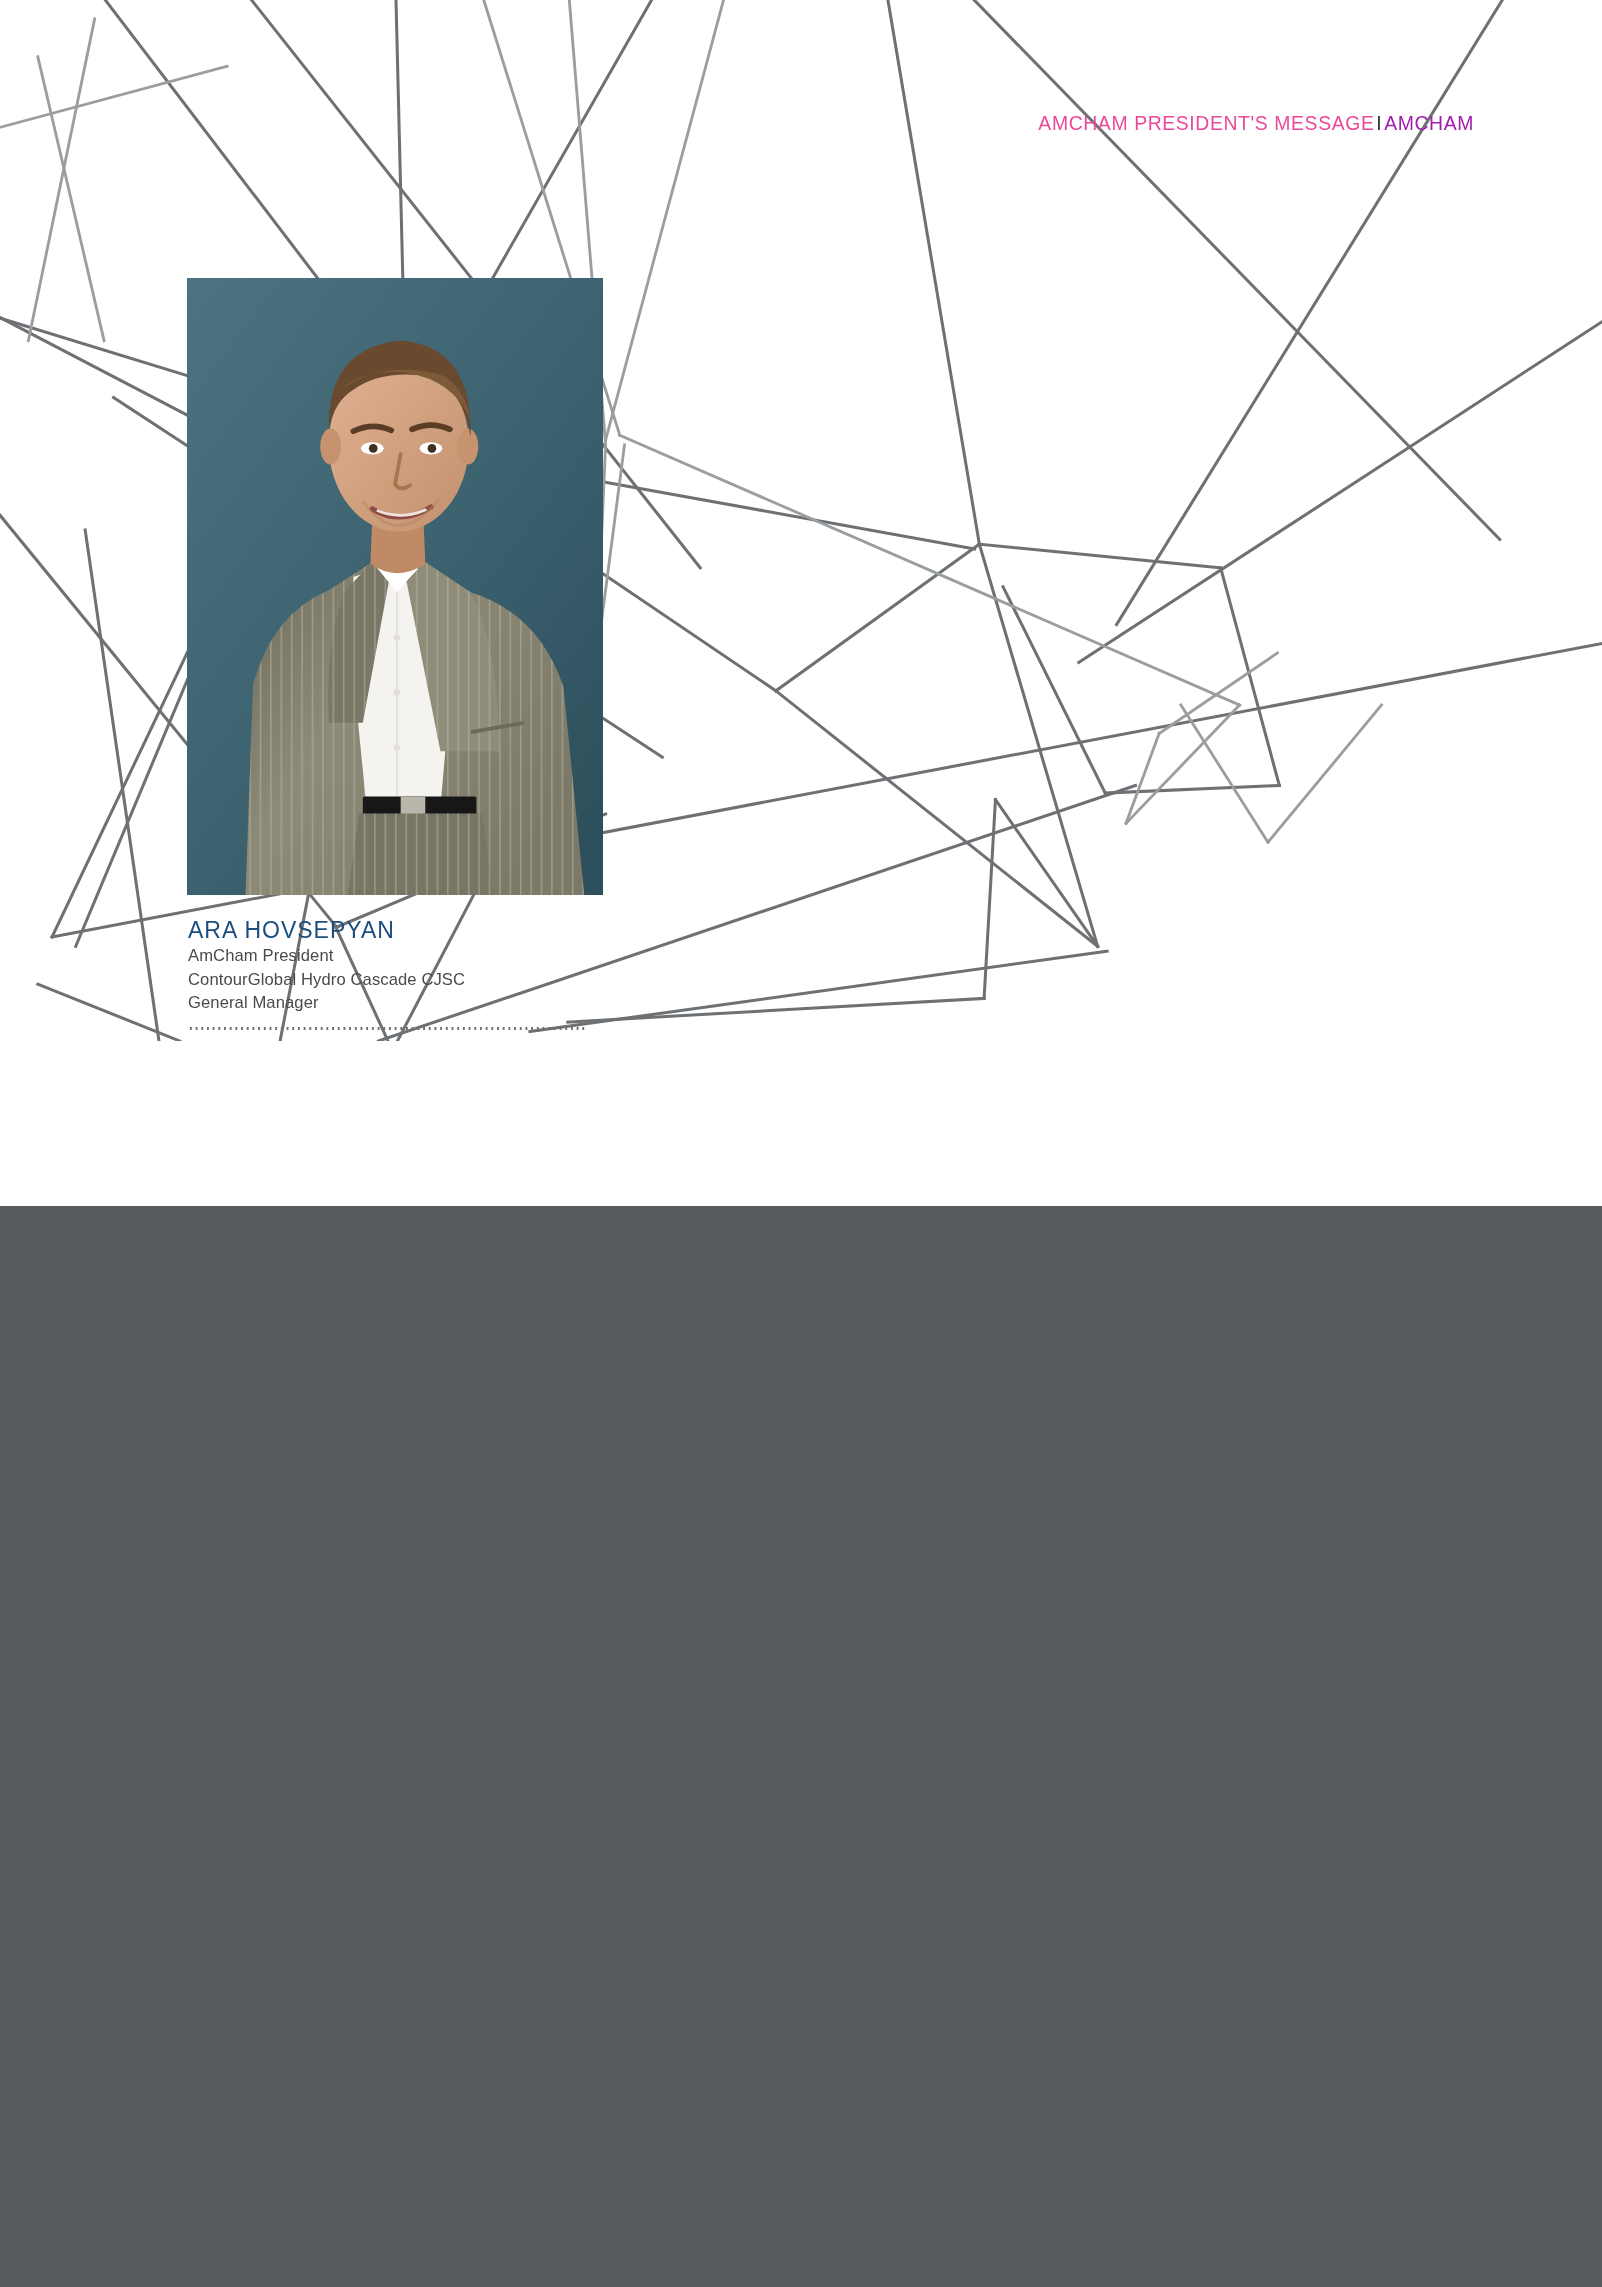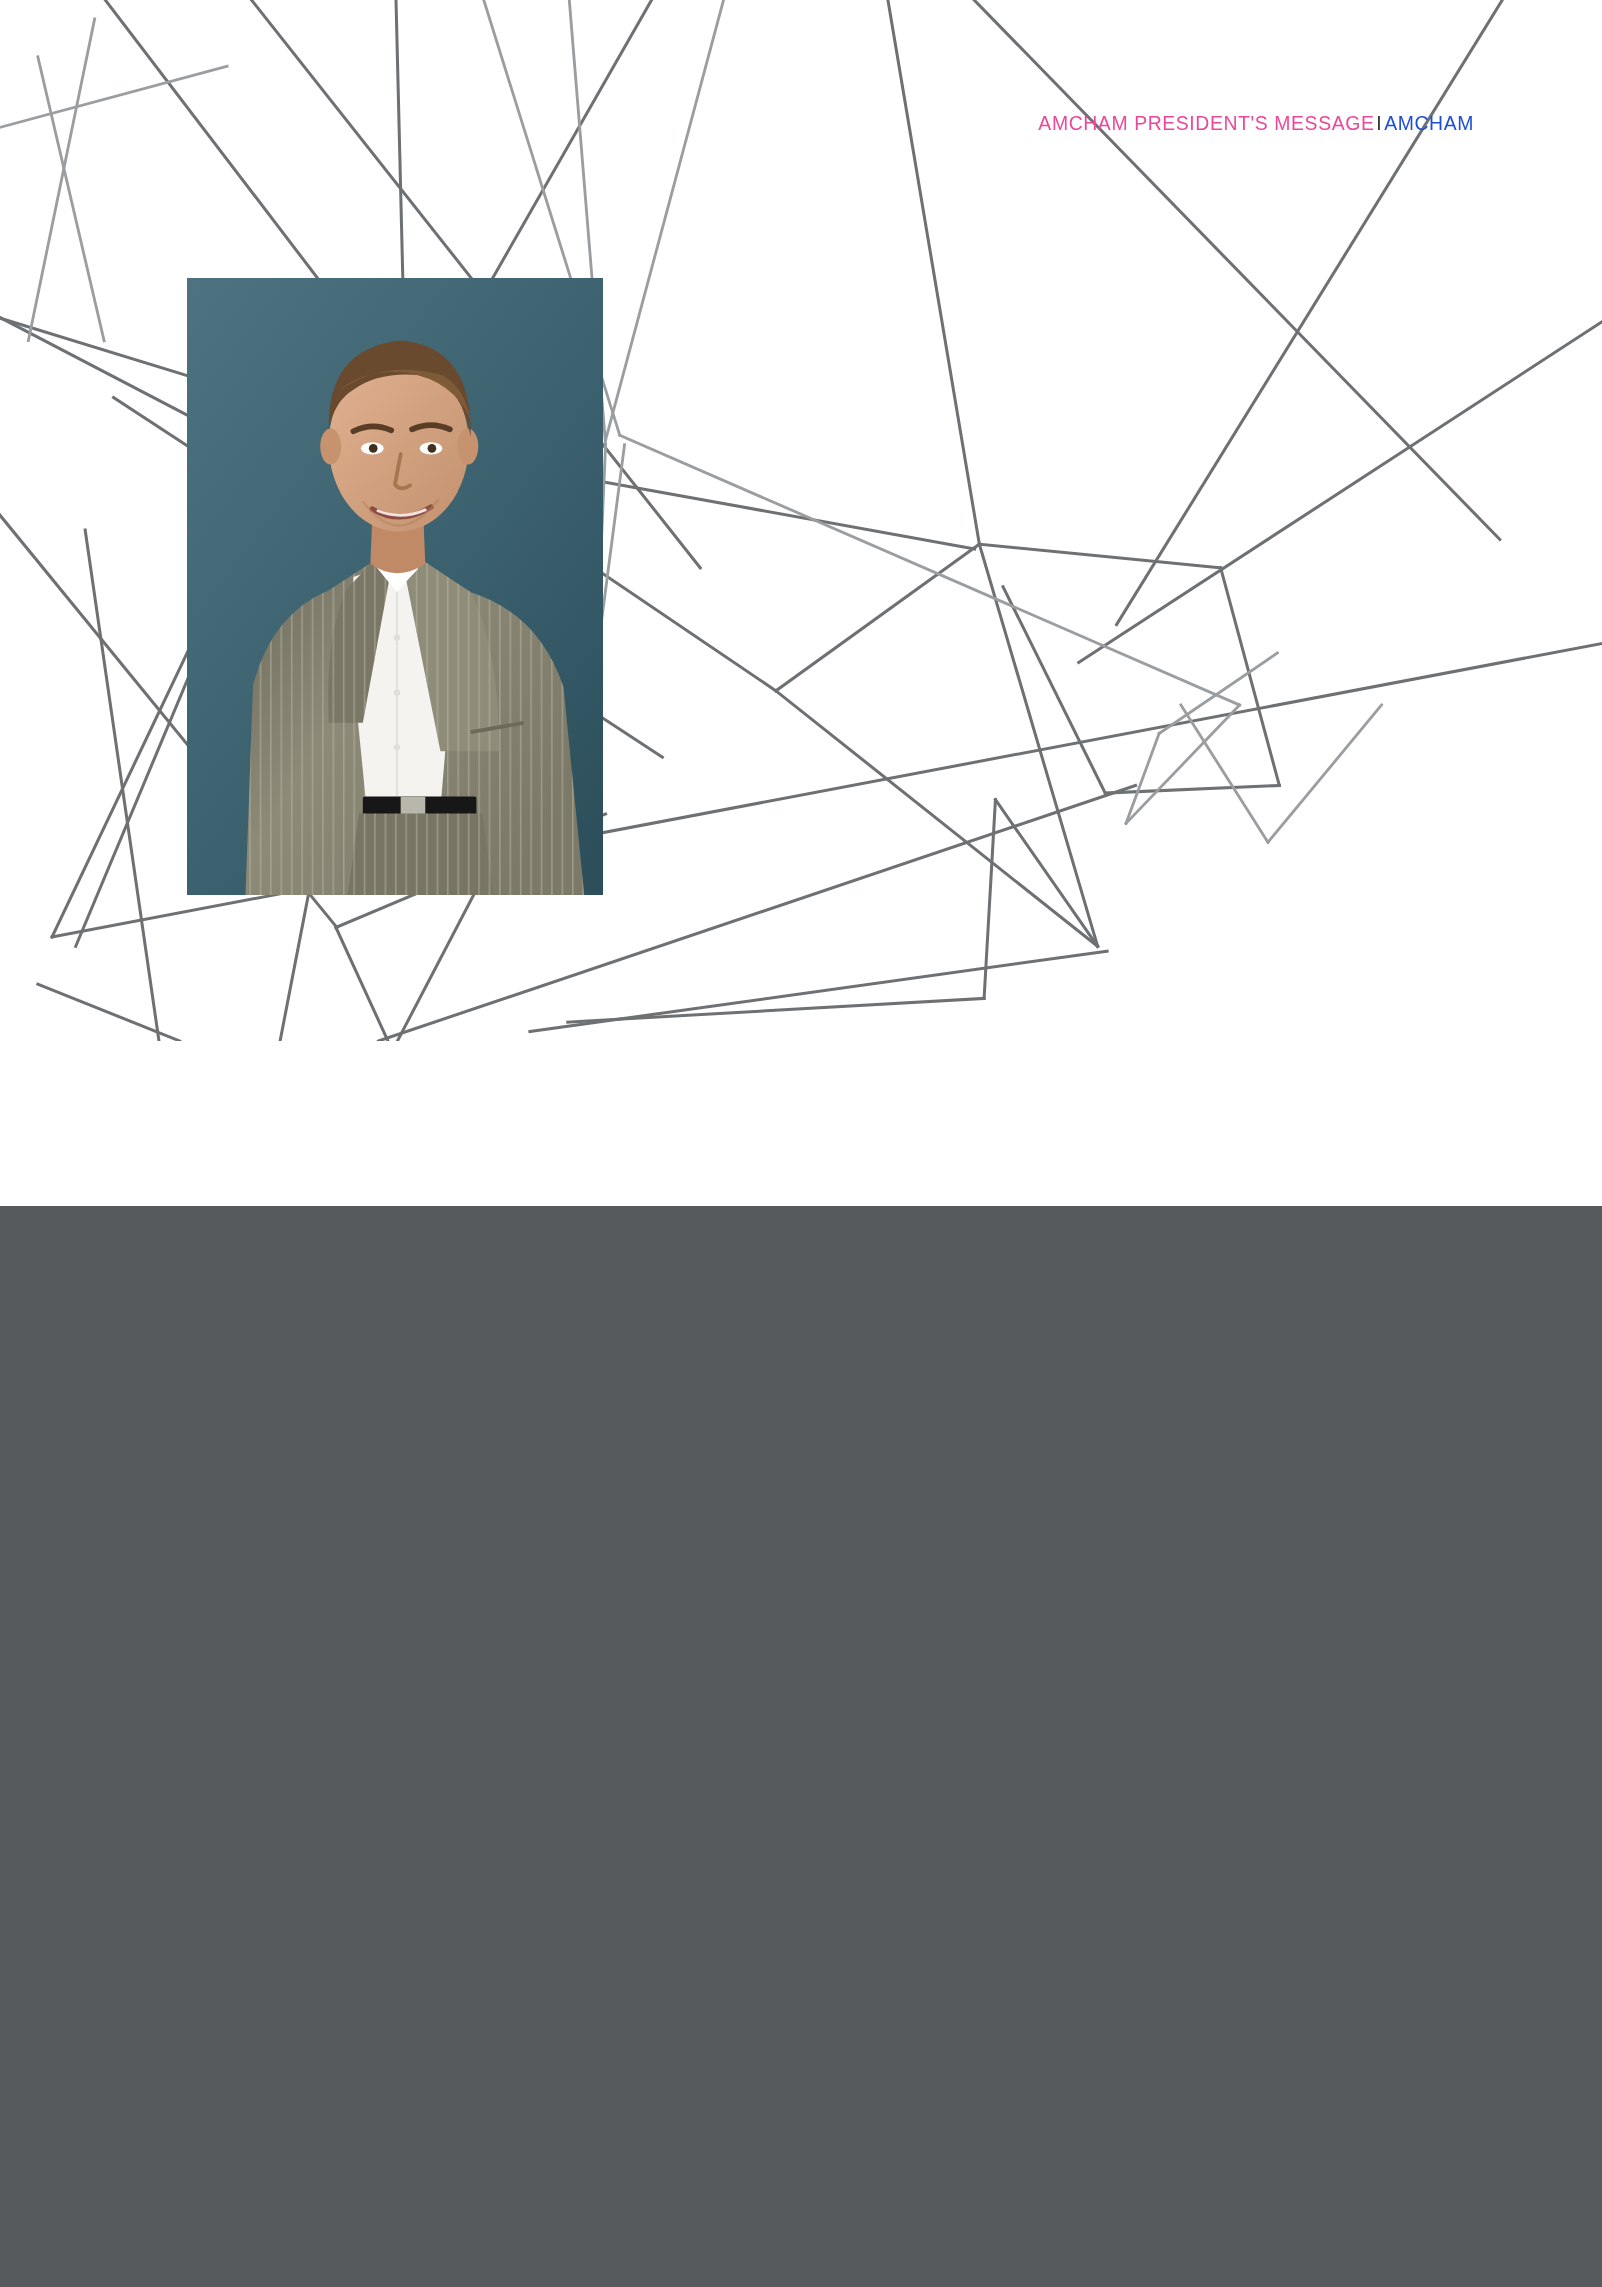--- a/index.html
+++ b/index.html
@@ -40,21 +40,21 @@
     right: 128px;
     top: 112px;
     font-size: 19.4px;
     letter-spacing: 0.6px;
     color: #3a3a3a;
     white-space: nowrap;
     font-weight: 400;
   }
   #page-header .hdr-main { color: #ec4899; }
   #page-header .hdr-sep  { color: #333333; padding: 0 1.9px; }
-  #page-header .hdr-brand { color: #1d4ed8; }
+  #page-header .hdr-brand { color: #a21caf; }
 
   
   #portrait-frame {
     position: absolute;
     left: 187px;
     top: 278px;
     width: 416px;
     height: 617px;
     overflow: hidden;
     background: #3e6472;
@@ -238,20 +238,27 @@
       <rect x="186" y="548" width="120" height="20" rx="2" fill="#171717"></rect>
       <rect x="226" y="548" width="26" height="20" fill="#b9b6ab"></rect>
 
       <path d="M182 566 L312 566 L324 652 L170 652 Z" fill="#787564"></path>
       <path d="M182 566 L312 566 L324 652 L170 652 Z" fill="url(#stripes)"></path>
 
       <path d="M300 480 L356 470" stroke="#6d6a5a" stroke-width="4" fill="none"></path>
     </svg>
   </div>
 
+  <div id="byline">
+    <div id="byline-name">ARA HOVSEPYAN</div>
+    <div class="byline-line">AmCham President</div>
+    <div class="byline-line">ContourGlobal Hydro Cascade CJSC</div>
+    <div class="byline-line">General Manager</div>
+    <div id="byline-rule"></div>
+  </div>
 </div>
 
 <div id="gray-section">
 
   
 
   
 </div>
 
 

